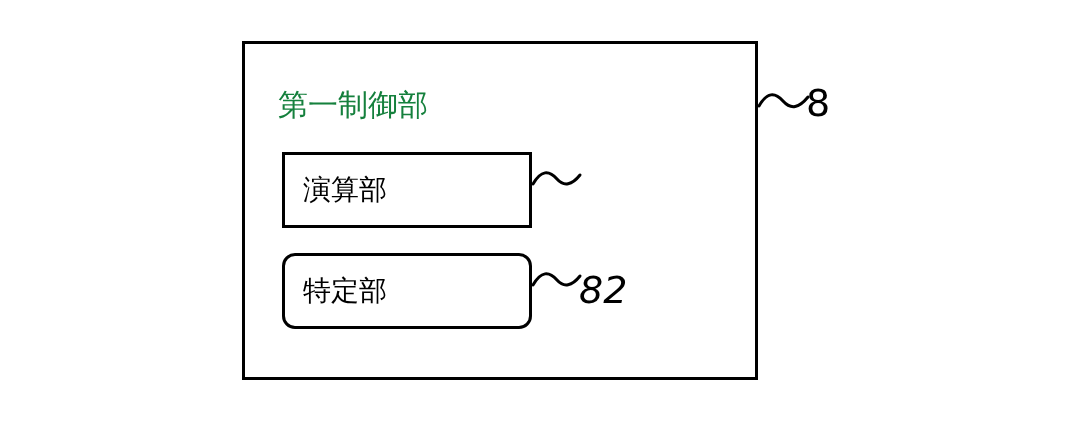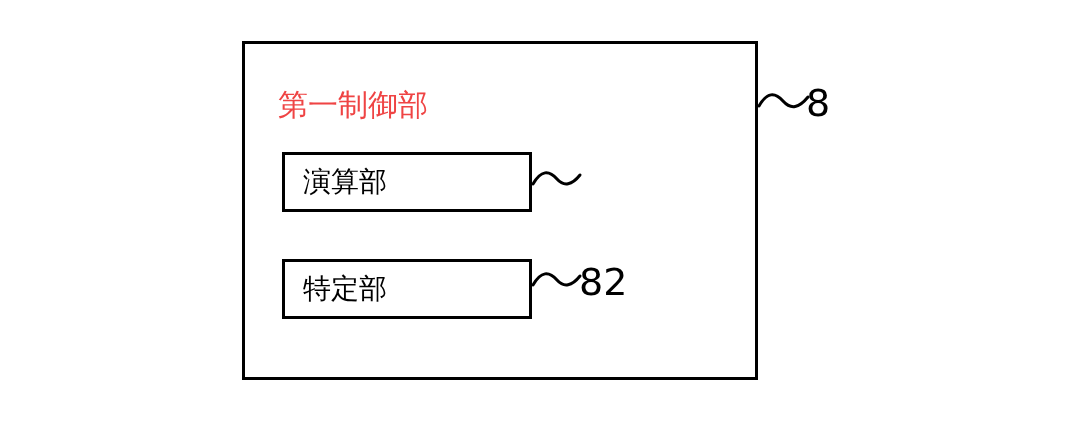--- a/index.html
+++ b/index.html
@@ -34,36 +34,36 @@
 
   
   .block-title {
     position: absolute;
     left: 278px;
     top: 88px;
     font-size: 30px;
     line-height: 34px;
     letter-spacing: 0px;
     white-space: nowrap;
-    color: #ef4444;
+    color: #15803d;
   }
 
   
   .inner-block {
     position: absolute;
     left: 282px;
     width: 250px;   
-    height: 60px;
+    height: 76px;
     box-sizing: border-box;
     border: 3px solid #000000;
     background: #ffffff;
     text-align: center;
   }
   .inner-block.b1 { top: 152px; }
-  .inner-block.b2 { top: 259px; }
+  .inner-block.b2 { top: 253px; border-radius: 13px; }
 
   .inner-label {
     position: absolute;
     left: 18px;
     top: 50%;
     transform: translateY(-50%);
     font-size: 28px;
     line-height: 30px;
     white-space: nowrap;
     color: #000000;
@@ -88,21 +88,21 @@
   .ref-num {
     position: absolute;
     font-size: 38px;
     line-height: 38px;
     font-weight: 400;
     white-space: nowrap;
     color: #000000;
   }
   .ref-8  { left: 806px; top: 84px; }
   .ref-81 { left: 579px; top: 162px; }
-  .ref-82 { left: 579px; top: 263px; }
+  .ref-82 { left: 579px; top: 271px; font-style: italic; }
 </style>
 </head>
 <body>
 
 <div id="canvas">
 
   <div class="outer-block"></div>
 
   <div class="block-title">第一制御部</div>
 

